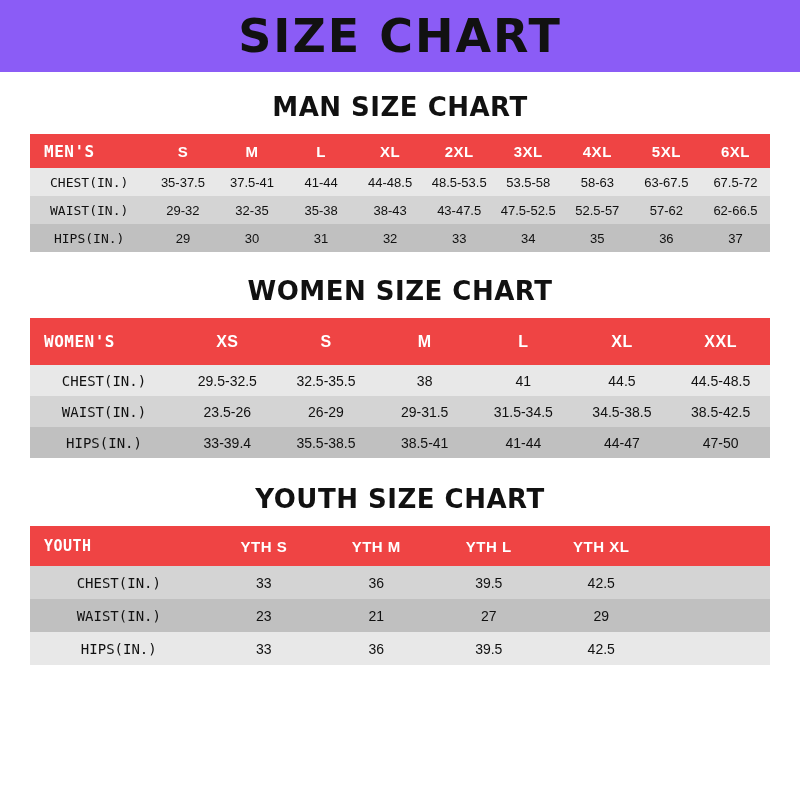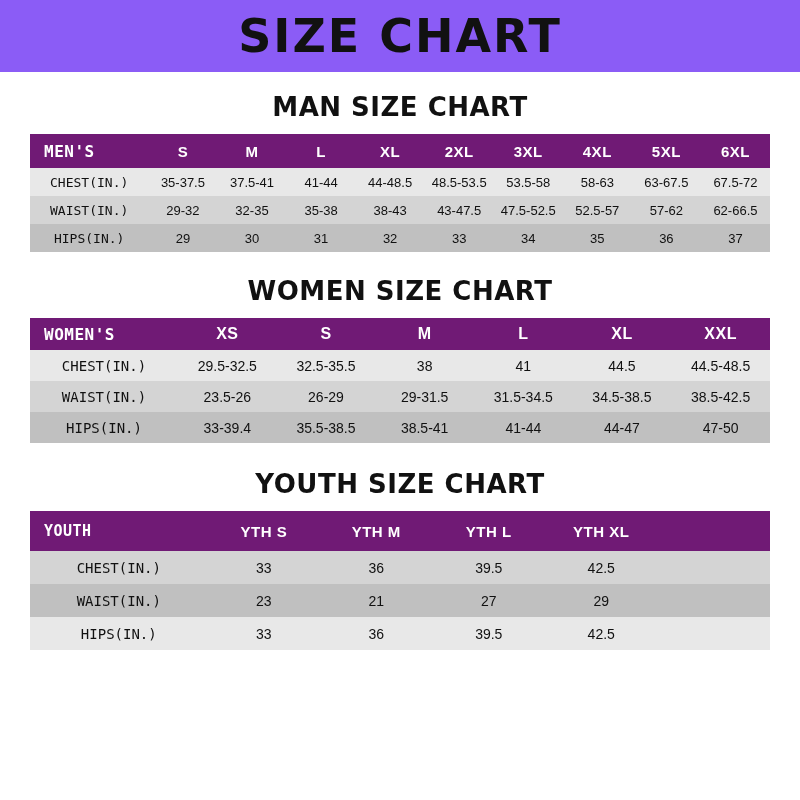--- a/index.html
+++ b/index.html
@@ -61,21 +61,21 @@
     text-align: center;
     font-size: 13px;
     font-family: "Liberation Sans", sans-serif;
     padding: 0;
     height: 28px;
     vertical-align: middle;
     white-space: nowrap;
   }
   
   table.size-table thead tr {
-    background: #701a75;
+    background: #ef4444;
   }
   table.size-table thead th {
     color: #ffffff;
     font-weight: bold;
     font-size: 15px;
     height: 34px;
     letter-spacing: 0.5px;
   }
   table.size-table thead th.rowhead {
     font-family: "DejaVu Sans Mono", monospace;
@@ -101,21 +101,21 @@
   #women-table col.c0 { width: 20%; }
   #youth-table col.c0 { width: 24%; }
 
   #women-table thead th { font-size: 16px; }
   #women-table td { font-size: 14px; }
   #youth-table thead th { font-size: 15px; }
   #youth-table td { font-size: 14px; }
   #youth-table th, #youth-table td { height: 33px; }
   #youth-table thead th { height: 40px; }
   #women-table th, #women-table td { height: 31px; }
-  #women-table thead th { height: 32px; }
+  #women-table thead th { height: 47px; }
 
   
   .footer-note {
     margin: 22px 22px 0 22px;
     color: #d33a1a;
     font-size: 17px;
     line-height: 1.45;
     text-align: left;
     font-family: "Liberation Sans", sans-serif;
   }

